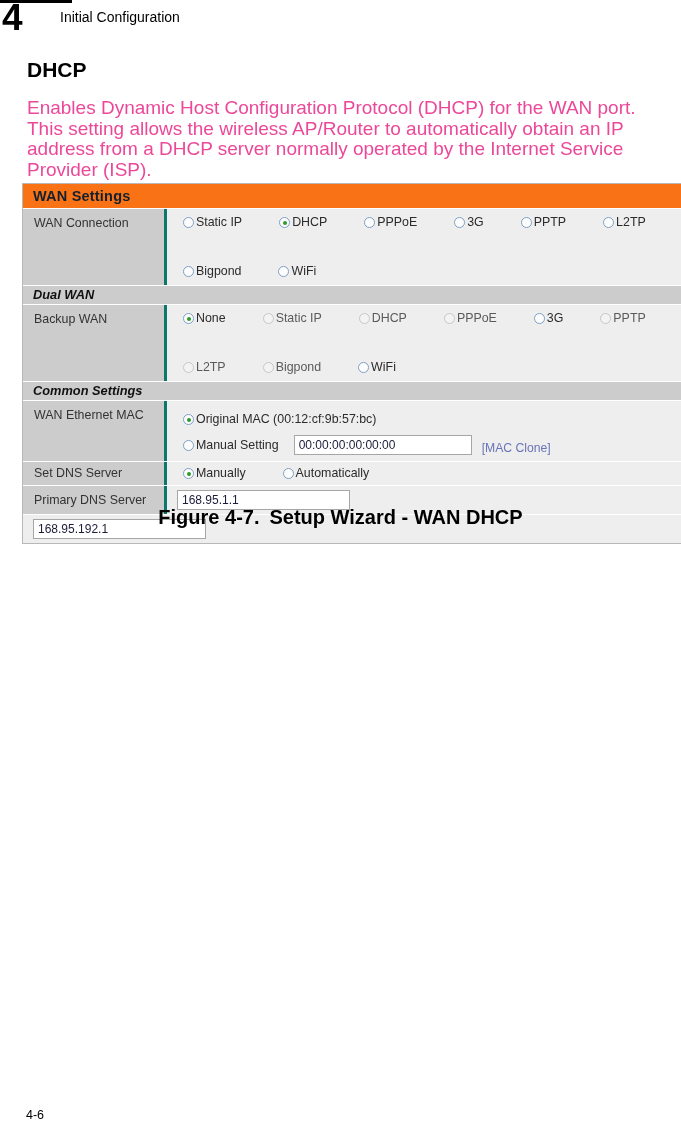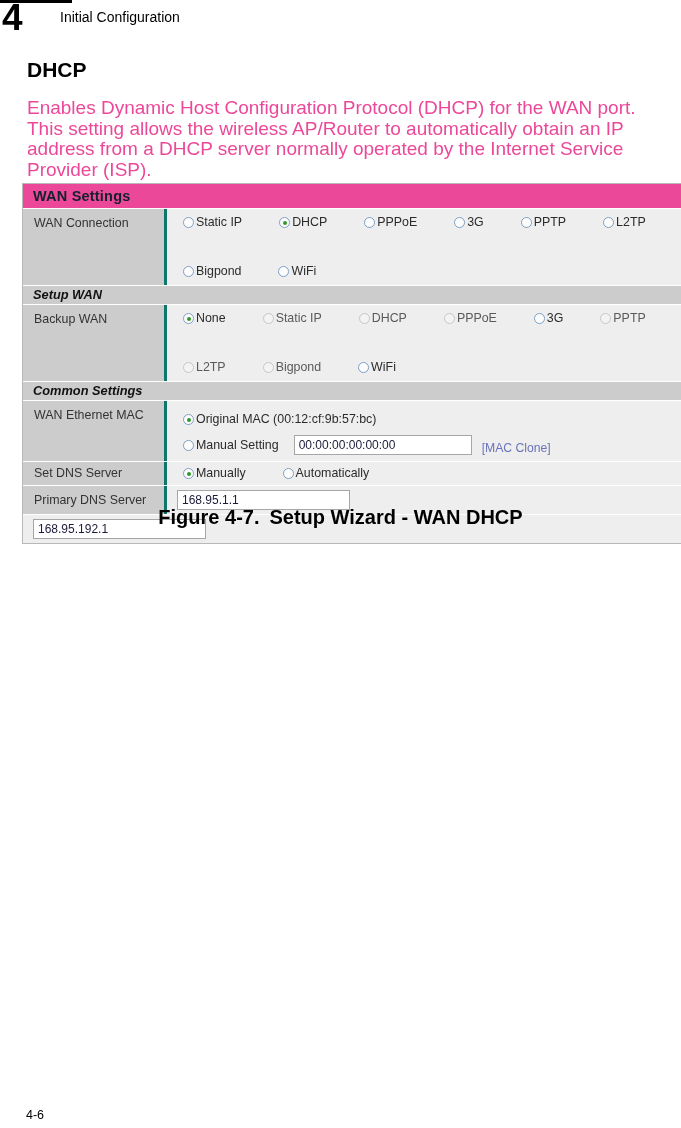--- a/index.html
+++ b/index.html
@@ -75,21 +75,21 @@
     position: absolute;
     left: 22px;
     top: 183px;
     width: 659px;
     border-top: 1px solid #b8b8b8;
     border-left: 1px solid #b8b8b8;
     box-sizing: border-box;
     font-size: 12.4px;
   }
   .panel-title {
-    background: #ec4899;
+    background: #f97316;
     color: #12202f;
     font-size: 14.5px;
     font-weight: bold;
     padding: 4px 0 5px 10px;
     letter-spacing: 0.2px;
     border-bottom: 1px solid #ffffff;
     box-sizing: border-box;
     height: 25px;
     line-height: 16px;
   }
@@ -274,21 +274,21 @@
           <span class="radio"></span>
           <span class="lbl">Bigpond</span>
         </span>
         <span class="radio-opt">
           <span class="radio"></span>
           <span class="lbl">WiFi</span>
         </span>
       </div>
   </div>
 
-  <div class="section-bar">Setup WAN</div>
+  <div class="section-bar">Dual WAN</div>
 
   <div class="row">
     <div class="row-label">Backup WAN</div>
     <div class="row-value pad-left-more" id="grp-backup-wan">
         <span class="radio-opt">
           <span class="radio checked"></span>
           <span class="lbl">None</span>
         </span>
         <span class="radio-opt disabled">
           <span class="radio"></span>

